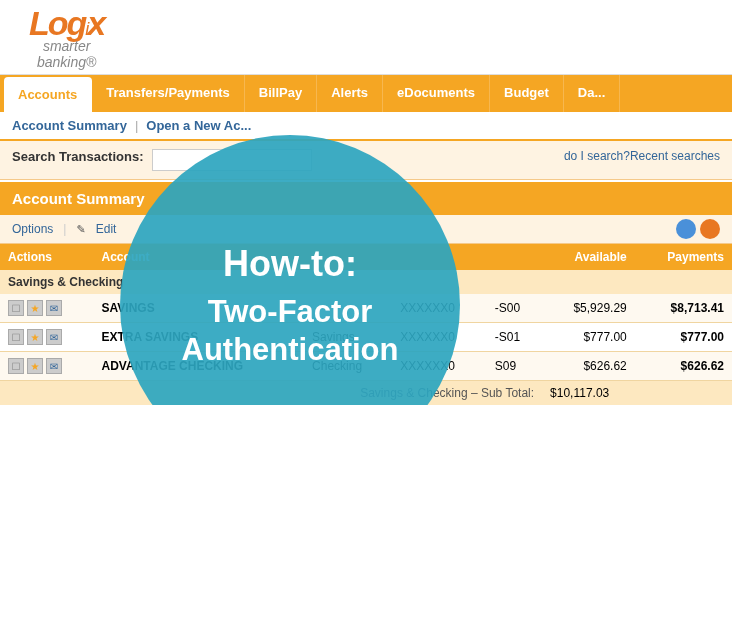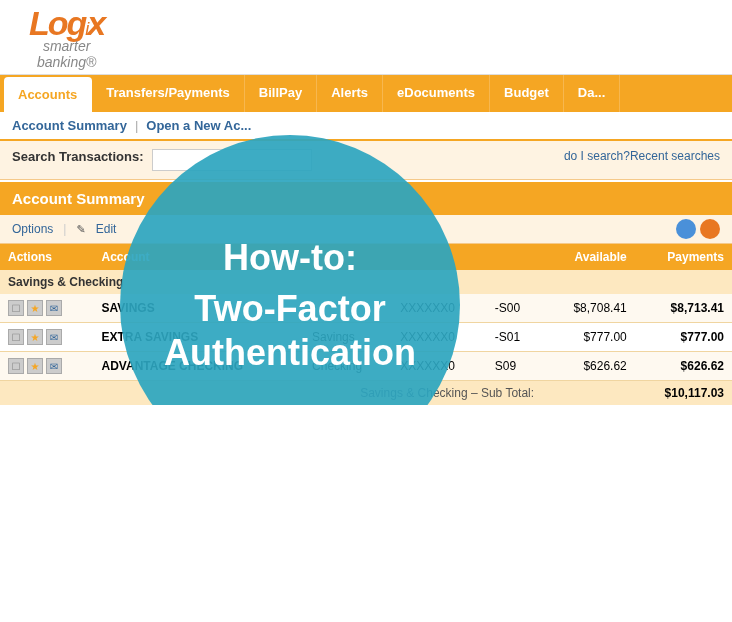--- a/index.html
+++ b/index.html
@@ -158,23 +158,22 @@
       padding: 6px 8px;
       border-bottom: 1px solid #f0d5a0;
       vertical-align: middle;
     }
     .accounts-table tr.data-row:nth-child(even) td { background: #fef9f0; }
     .accounts-table tr.data-row:nth-child(odd) td { background: #fff; }
     .accounts-table .right { text-align: right; }
     .accounts-table .bold { font-weight: bold; }
     .subtotal-row td {
       background: #fde8c0 !important;
-      text-align: right;
       padding: 5px 8px;
-      font-weight: bold;
+      font-weight: normal;
       font-size: 12px;
       border-top: 1px solid #f5c98a;
     }
     .subtotal-row .label-col { text-align: right; color: #555; font-weight: normal; }
 
     
     .action-icons {
       display: flex;
       gap: 3px;
       align-items: center;
@@ -221,21 +220,21 @@
       padding: 20px;
     }
     .overlay-title {
       font-size: 36px;
       font-weight: bold;
       color: #fff;
       line-height: 1.2;
       margin-bottom: 8px;
     }
     .overlay-subtitle {
-      font-size: 36px;
+      font-size: 31px;
       font-weight: bold;
       color: #fff;
       line-height: 1.2;
     }
 
     .page-wrapper { position: relative; }
   </style>
 </head>
 <body>
 
@@ -314,21 +313,21 @@
           <div class="action-icons">
             <span class="icon-box icon-check">☐</span>
             <span class="icon-box icon-star">★</span>
             <span class="icon-box icon-mail">✉</span>
           </div>
         </td>
         <td class="bold">SAVINGS</td>
         <td></td>
         <td>XXXXXX0</td>
         <td>-S00</td>
-        <td class="right">$8,708.41</td>
+        <td class="right">$5,929.29</td>
         <td class="right bold">$8,713.41</td>
       </tr>
 
       <tr class="data-row">
         <td>
           <div class="action-icons">
             <span class="icon-box icon-check">☐</span>
             <span class="icon-box icon-star">★</span>
             <span class="icon-box icon-mail">✉</span>
           </div>

